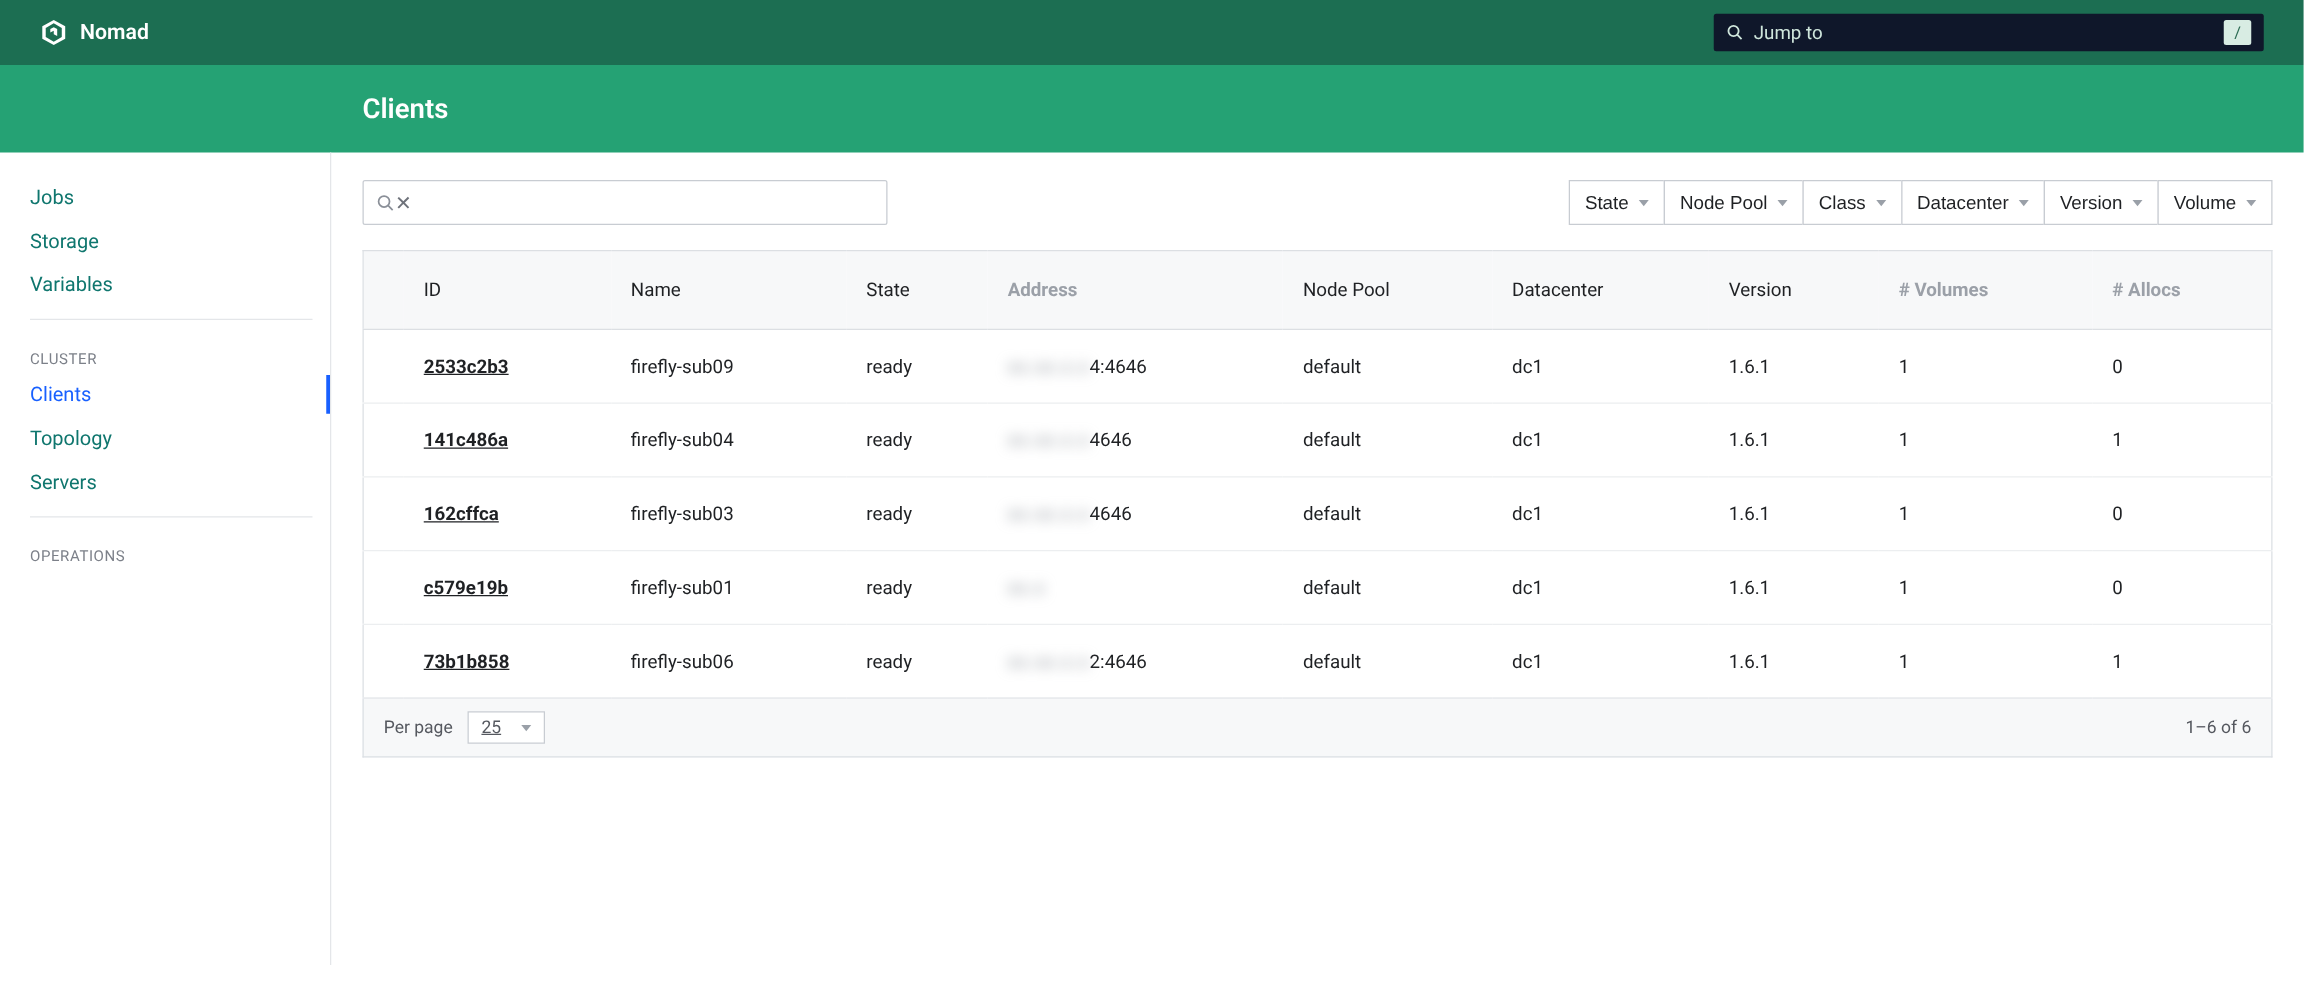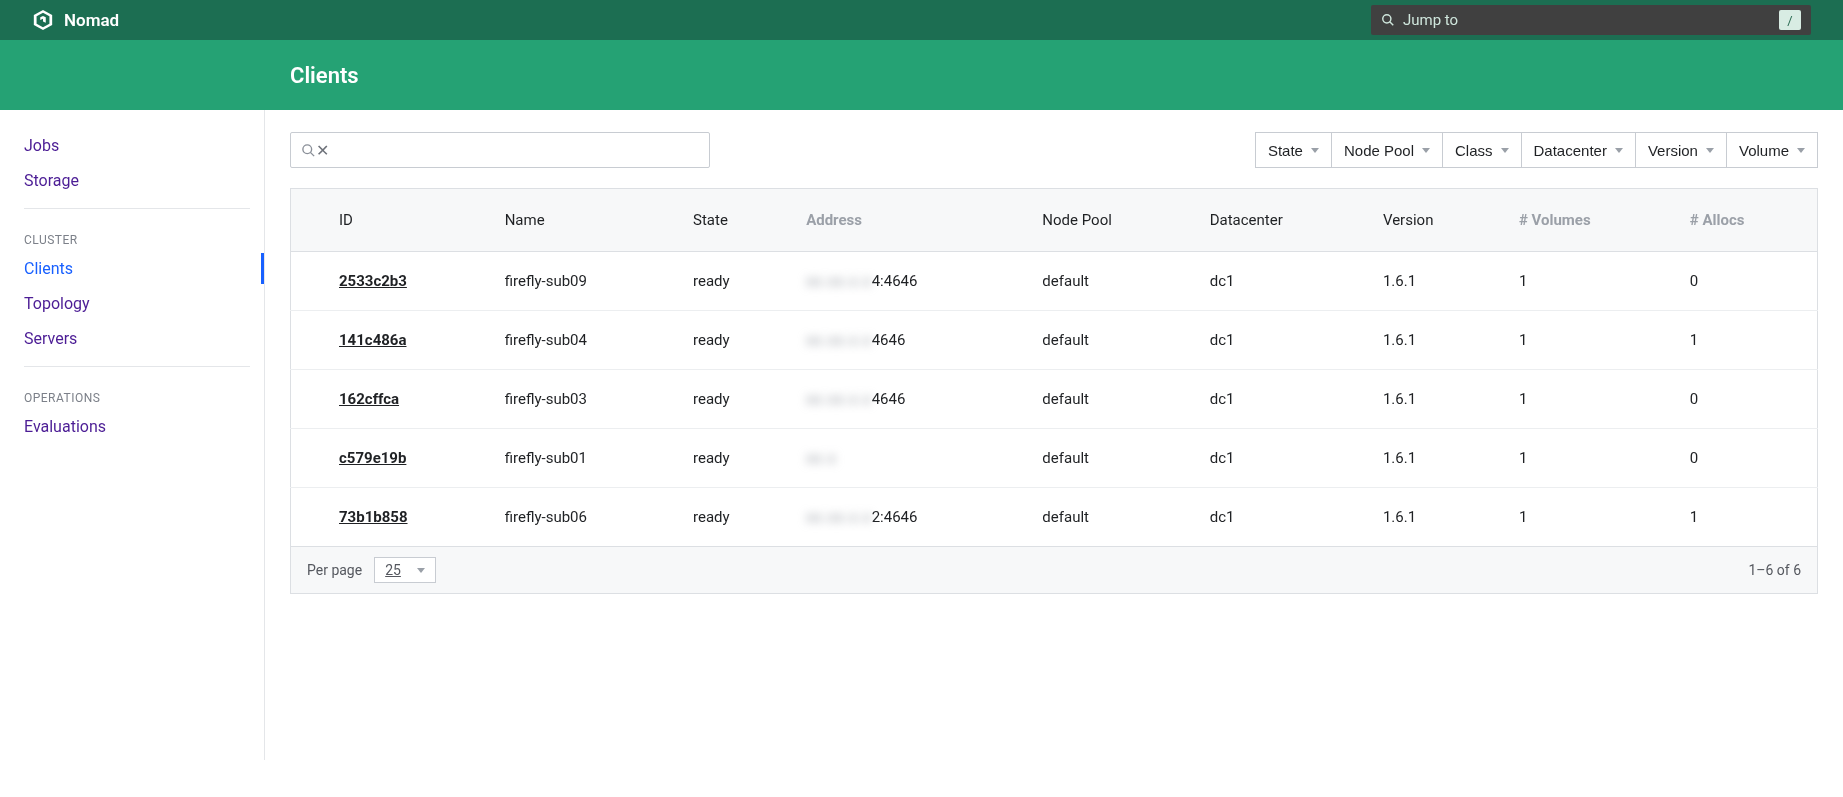--- a/index.html
+++ b/index.html
@@ -4,32 +4,32 @@
 <style>
   * { box-sizing: border-box; margin: 0; padding: 0; }
   body {
     font-family: -apple-system, BlinkMacSystemFont, "Segoe UI", Roboto, "Helvetica Neue", Arial, sans-serif;
     color: #1f2124;
     background: #fff;
     font-size: 15px;
   }
   .topbar {
     background: #1c6e52;
-    height: 40px;
+    height: 52px;
     display: flex;
     align-items: center;
     padding: 0 32px;
   }
   .brand { display: flex; align-items: center; gap: 10px; color: #fff; font-weight: 600; font-size: 17px; }
   .brand-icon { width: 22px; height: 22px; }
   .jumpto {
     margin-left: auto;
     display: flex;
     align-items: center;
-    background: #404040;
+    background: #0f172a;
     color: #cfe6dc;
     padding: 4px 10px;
     width: 440px;
     height: 30px;
     font-size: 15px;
     border-radius: 2px;
   }
   .jumpto svg { margin-right: 8px; flex-shrink: 0; }
   .jumpto-key {
     margin-left: auto;
@@ -54,21 +54,21 @@
   .sidebar {
     width: 265px;
     border-right: 1px solid #e4e6e9;
     padding: 18px 0 18px 10px;
     flex-shrink: 0;
     min-height: 650px;
   }
   .sidebar a {
     display: block;
     padding: 8px 14px;
-    color: #4c1d95;
+    color: #0f766e;
     text-decoration: none;
     font-size: 16px;
     position: relative;
   }
   .sidebar a.active {
     color: #1860ff;
   }
   .sidebar a.active::after {
     content: '';
     position: absolute;
@@ -209,28 +209,28 @@
 </div>
 
 <div class="subheader">
   <span>Clients</span>
 </div>
 
 <div class="content-wrap">
   <nav class="sidebar">
     <a href="#">Jobs</a>
     <a href="#">Storage</a>
+    <a href="#">Variables</a>
     <hr>
     <div class="section-label">CLUSTER</div>
     <a href="#" class="active">Clients</a>
     <a href="#">Topology</a>
     <a href="#">Servers</a>
     <hr>
     <div class="section-label">OPERATIONS</div>
-    <a href="#">Evaluations</a>
   </nav>
 
   <main class="main">
     <div class="toolbar">
       <div class="search">
         <svg width="15" height="15" viewBox="0 0 24 24" fill="none" stroke="#8a8f98" stroke-width="2.2">
             <circle cx="10" cy="10" r="7"></circle>
             <line x1="21" y1="21" x2="15" y2="15"></line>
           </svg>
         <span class="x">✕</span>

